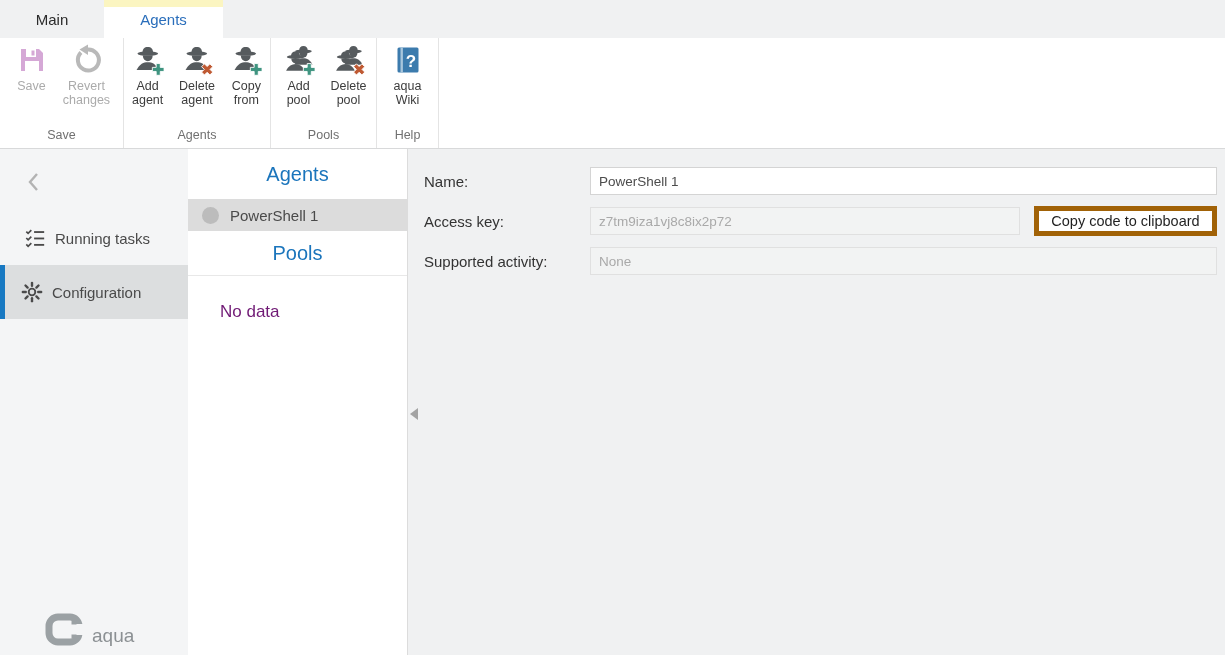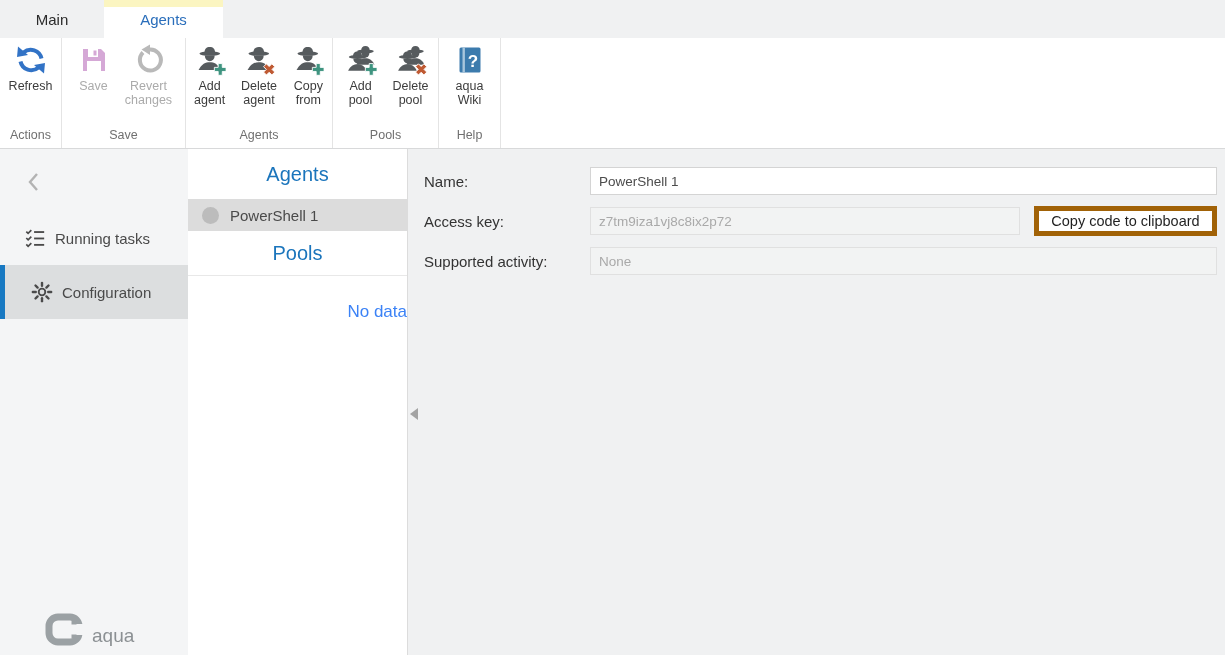--- a/index.html
+++ b/index.html
@@ -36,36 +36,36 @@
 
   
   .content { display:flex; height:506px; }
 
   .sidebar { width:188px; background:var(--sidebar-bg); position:relative; flex:none; }
   .back-btn { position:absolute; top:22px; left:26px; }
   .side-items { padding-top:62px; }
   .side-item { height:54px; display:flex; align-items:center; gap:9px;
     padding-left:24px; font-size:15px; color:#4a4a4a; cursor:default; }
   .side-item.selected { background:var(--selected-item-bg);
-    border-left:5px solid var(--selection-bar-blue); padding-left:26px; }
+    border-left:5px solid var(--selection-bar-blue); padding-left:16px; }
   .side-item svg { flex:none; }
   .logo { position:absolute; bottom:8px; left:44px; display:flex;
     align-items:flex-end; gap:8px; }
   .logo-text { font-size:19px; color:#8b9093; }
 
   .listpanel { width:220px; background:#fff; border-right:1px solid #dcdcdc;
     flex:none; }
   .lp-header { height:50px; display:flex; align-items:center; justify-content:center;
     font-size:20px; color:var(--accent-blue); }
   .lp-header-pools { height:45px; border-bottom:1px solid #e8e8e8; }
   .lp-row { height:32px; background:var(--selected-row-gray); display:flex;
     align-items:center; gap:11px; padding-left:14px; font-size:15px; color:#4a4a4a;
     cursor:default; }
   .status-dot { width:17px; height:17px; border-radius:50%; background:#bcbcbc; flex:none; }
-  .lp-empty { margin-top:26px; text-align:right; font-size:17px; color:#3b82f6;margin-left:32px; }
+  .lp-empty { margin-top:26px; text-align:left; font-size:17px; color:#701a75;margin-left:32px; }
 
   .rightpanel { flex:1; background:var(--panel-bg); position:relative;
     padding:18px 8px 8px 16px; }
   .collapse-handle { position:absolute; left:2px; top:259px; width:0; height:0;
     border-top:6px solid transparent; border-bottom:6px solid transparent;
     border-right:8px solid #a3a3a3; cursor:pointer; }
 
   .form-row { display:flex; align-items:center; margin-bottom:11px; }
   .f-label { width:166px; flex:none; font-size:15px; color:#333; }
   .f-input { height:28px; border:1px solid #d4d4d4; background:#fff; color:#4c4c4c;
@@ -95,36 +95,20 @@
 <div class="tabbar">
   <div class="tab tab-main">Main</div>
   <div class="tab tab-agents">
     <div class="tab-accent"></div>
     <span>Agents</span>
   </div>
 </div>
 
 <div class="ribbon">
 
-  <div class="rgroup rgroup-actions">
-    <div class="rbuttons">
-      <div class="rbtn rbtn-wide">
-        <svg viewBox="0 0 32 32">
-          <g fill="none" stroke="#3273c6" stroke-width="4">
-            <path d="M26.5 14.5 A11 11 0 0 0 8.5 8.5"></path>
-            <path d="M5.5 17.5 A11 11 0 0 0 23.5 23.5"></path>
-          </g>
-          <polygon fill="#3273c6" points="3,2.5 13,11 2,13"></polygon>
-          <polygon fill="#3273c6" points="29,29.5 19,21 30,19"></polygon>
-        </svg>
-        <span>Refresh</span>
-      </div>
-    </div>
-    <div class="rgroup-label">Actions</div>
-  </div>
 
   <div class="rgroup rgroup-save">
     <div class="rbuttons">
       <div class="rbtn disabled">
         <svg viewBox="0 0 32 32">
           <path fill="#d5a8d6" d="M5 5 h18 l4 4 v18 h-22 z"></path>
           <rect fill="#fff" x="10" y="5" width="10" height="8"></rect>
           <rect fill="#d5a8d6" x="15.5" y="6.5" width="3" height="5"></rect>
           <rect fill="#fff" x="9" y="17" width="14" height="10"></rect>
         </svg>

